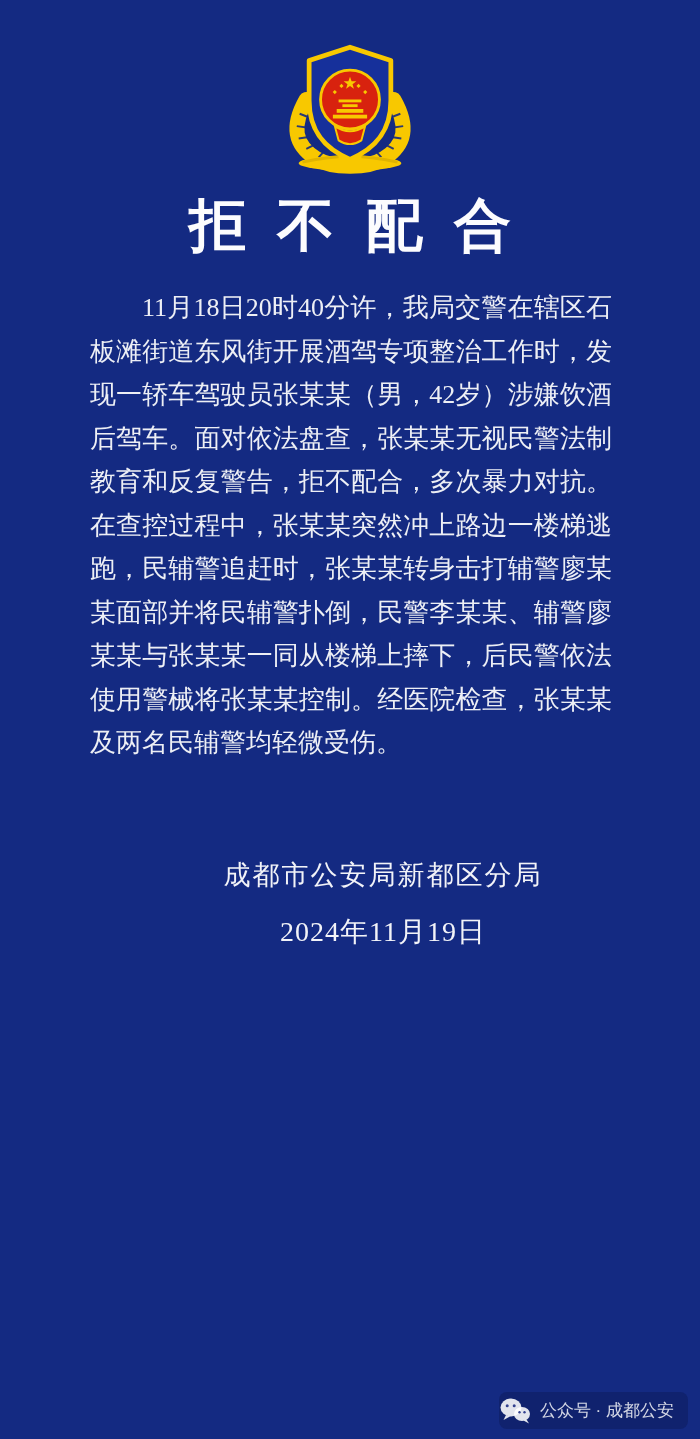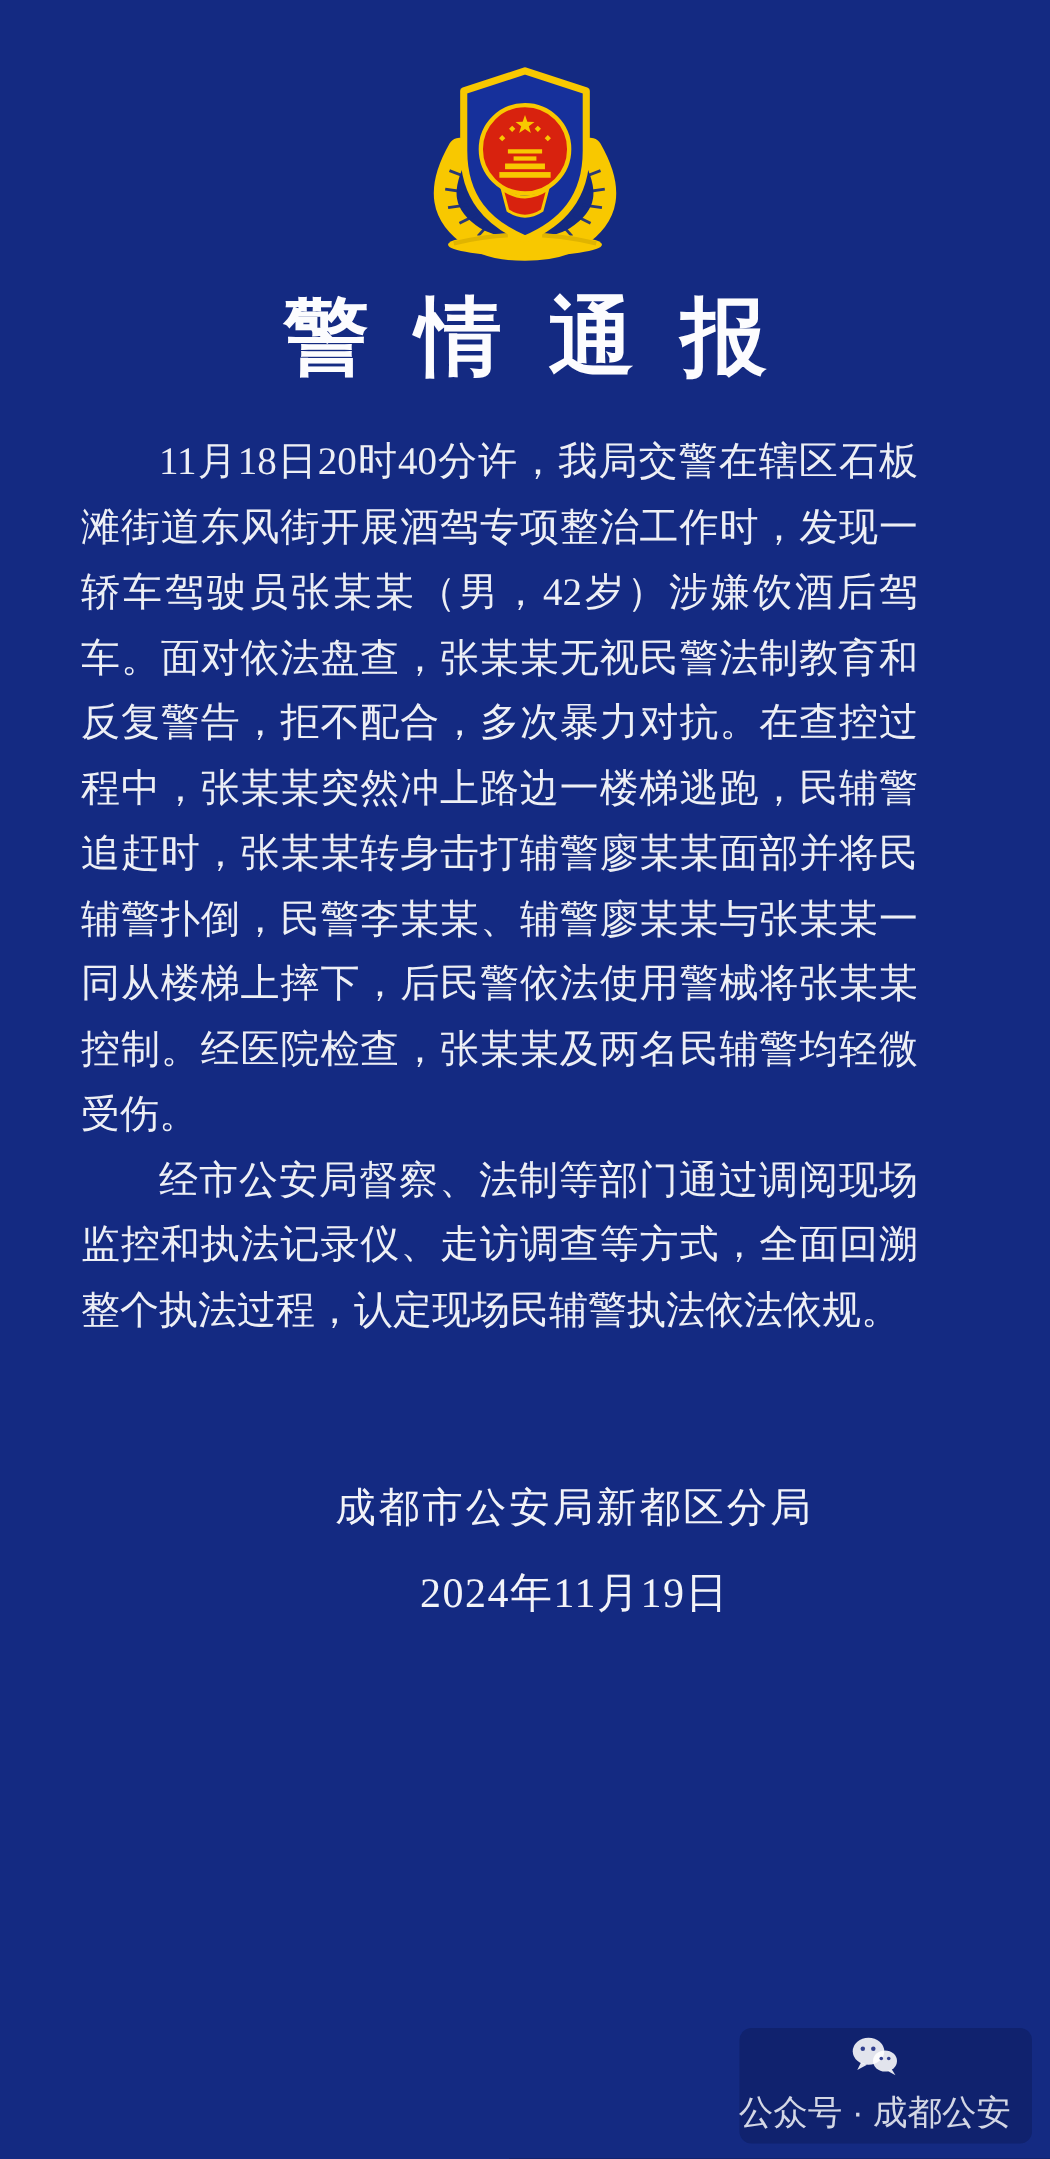--- a/index.html
+++ b/index.html
@@ -27,21 +27,21 @@
     text-align: center;
     font-size: 57px;
     font-weight: bold;
     color: #fcfcfe;
     letter-spacing: 0.55em;
     padding-left: 0.55em; 
     line-height: 1.2;
   }
 
   .body {
-    margin: 26px 88px 0 54px;
+    margin: 26px 88px 0 90px;
     font-size: 26px;
     line-height: 43.5px;
     text-align: justify;
     color: #edeff5;
     font-family: Liberation Serif, serif;
   }
   .body p {
     margin: 0;
     text-indent: 2em;
   }
@@ -59,23 +59,22 @@
     position: absolute;
     right: 12px;
     bottom: 10px;
     display: flex;
     align-items: center;
     gap: 9px;
     padding: 5px 14px 5px 0;
     border-radius: 8px;
     background: rgba(5, 12, 50, 0.25);
     color: rgba(255,255,255,0.82);
-    font-size: 23px;
+    font-size: 17px;
     font-family: "Liberation Sans", sans-serif;
-    flex-direction: column;
   }
   .watermark svg { display:block; }
 </style>
 </head>
 <body>
 
 <div class="page">
 
   <svg class="badge" viewBox="0 0 160 140" aria-hidden="true">
 
@@ -113,25 +112,24 @@
     <g fill="#f8c800">
       <rect x="68" y="60" width="24" height="3"></rect>
       <rect x="72" y="65" width="16" height="3"></rect>
       <rect x="66" y="70" width="28" height="4"></rect>
       <rect x="62" y="76" width="36" height="4"></rect>
     </g>
 
     <path d="M64,88 Q80,99 96,88 L92,103 Q80,111 68,103 Z" fill="#d8220e" stroke="#f8c800" stroke-width="2"></path>
   </svg>
 
-  <h1 class="title">警情通报</h1>
+  <h1 class="title">拒不配合</h1>
 
   <div class="body">
     <p>11月18日20时40分许，我局交警在辖区石板滩街道东风街开展酒驾专项整治工作时，发现一轿车驾驶员张某某（男，42岁）涉嫌饮酒后驾车。面对依法盘查，张某某无视民警法制教育和反复警告，拒不配合，多次暴力对抗。在查控过程中，张某某突然冲上路边一楼梯逃跑，民辅警追赶时，张某某转身击打辅警廖某某面部并将民辅警扑倒，民警李某某、辅警廖某某与张某某一同从楼梯上摔下，后民警依法使用警械将张某某控制。经医院检查，张某某及两名民辅警均轻微受伤。</p>
-    <p>经市公安局督察、法制等部门通过调阅现场监控和执法记录仪、走访调查等方式，全面回溯整个执法过程，认定现场民辅警执法依法依规。</p>
   </div>
 
   <div class="signature-block">
     <div class="signature-line">成都市公安局新都区分局</div>
     <div class="date-line">2024年11月19日</div>
   </div>
 
   <div class="watermark">
     <svg width="32" height="27" viewBox="0 0 32 27" aria-hidden="true">
       <g fill="rgba(255,255,255,0.88)">

